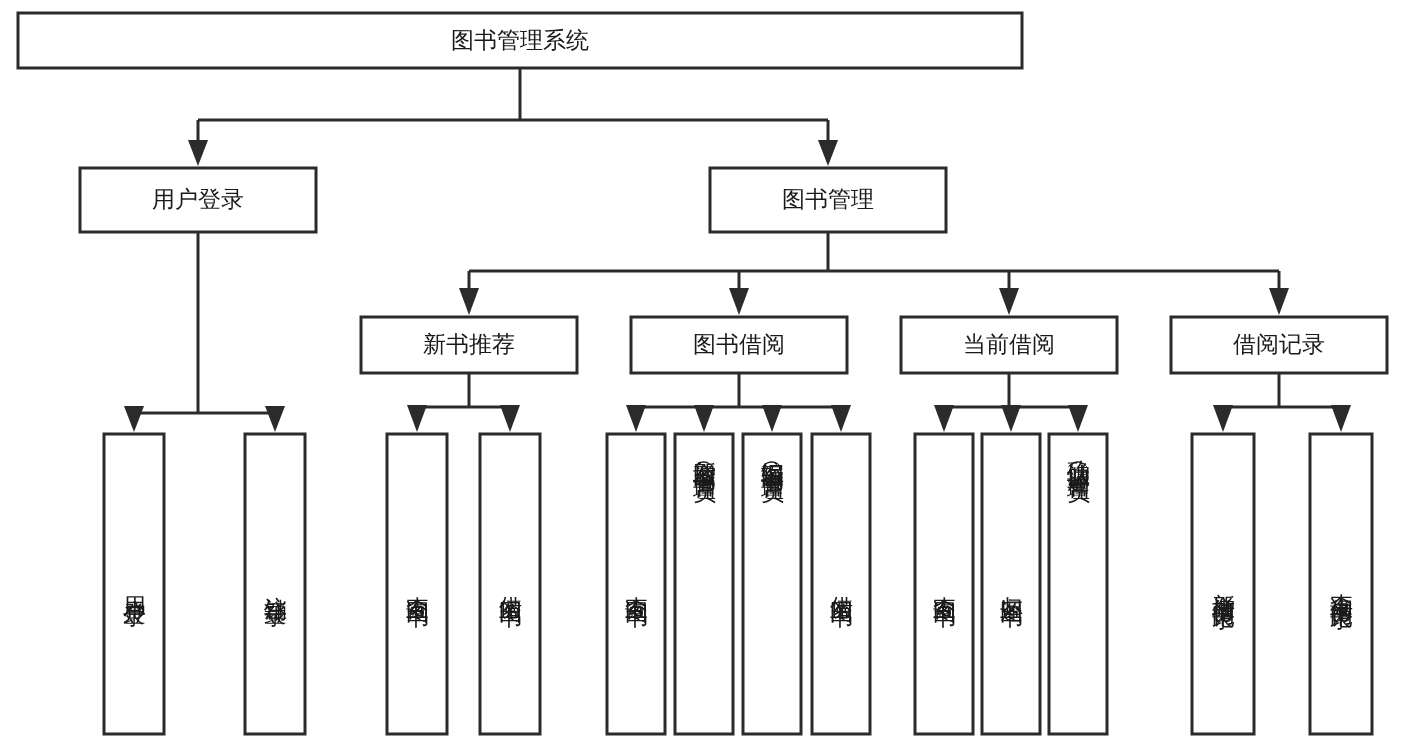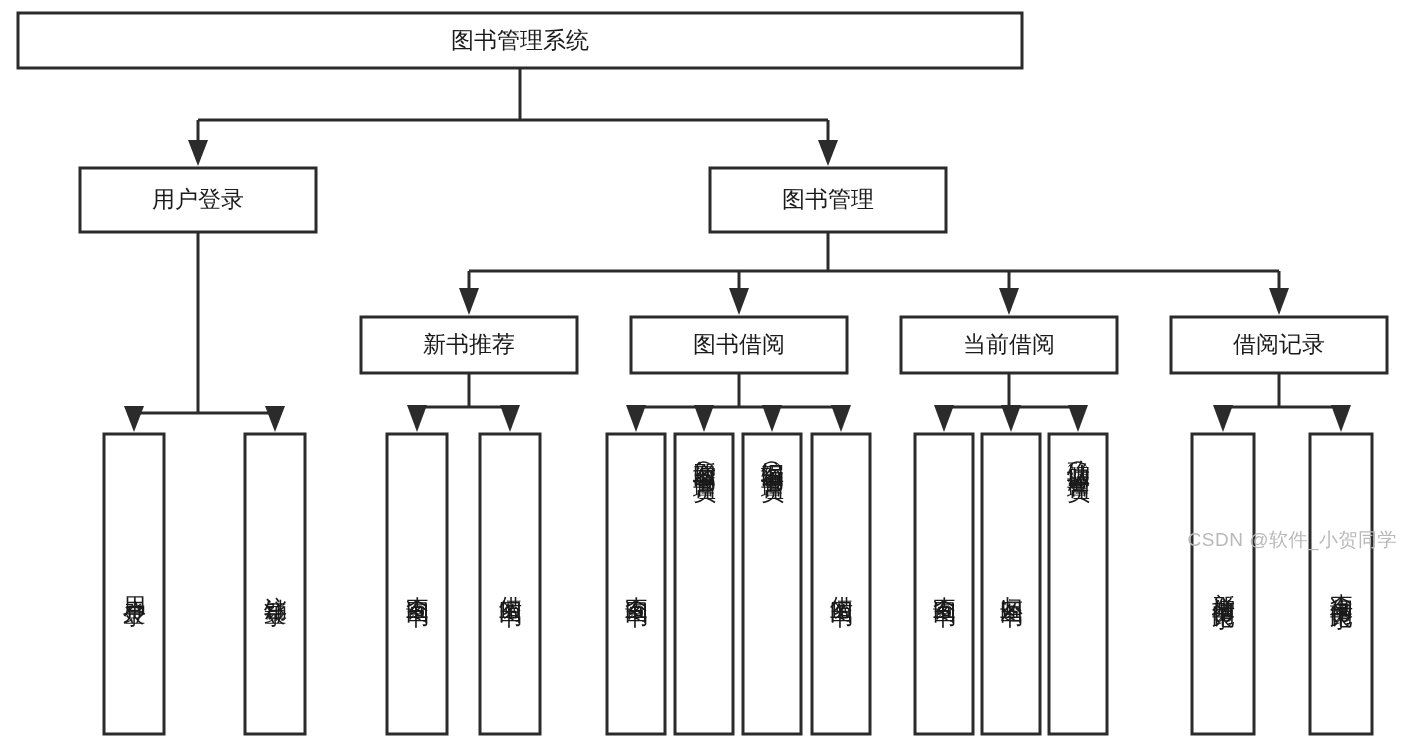--- a/index.html
+++ b/index.html
@@ -220,15 +220,14 @@
   </div>
 
   <div class="vlabel-wrap" style="left:1192px; top:434px; width:62px; height:300px;">
     <span class="vlabel">新增借阅记录</span>
   </div>
 
   <div class="vlabel-wrap" style="left:1310px; top:434px; width:62px; height:300px;">
     <span class="vlabel">查询借阅记录</span>
   </div>
 
-  <div class="watermark">CSDN @软件_小贺同学</div>
 
 </div>
 
 </body></html>

